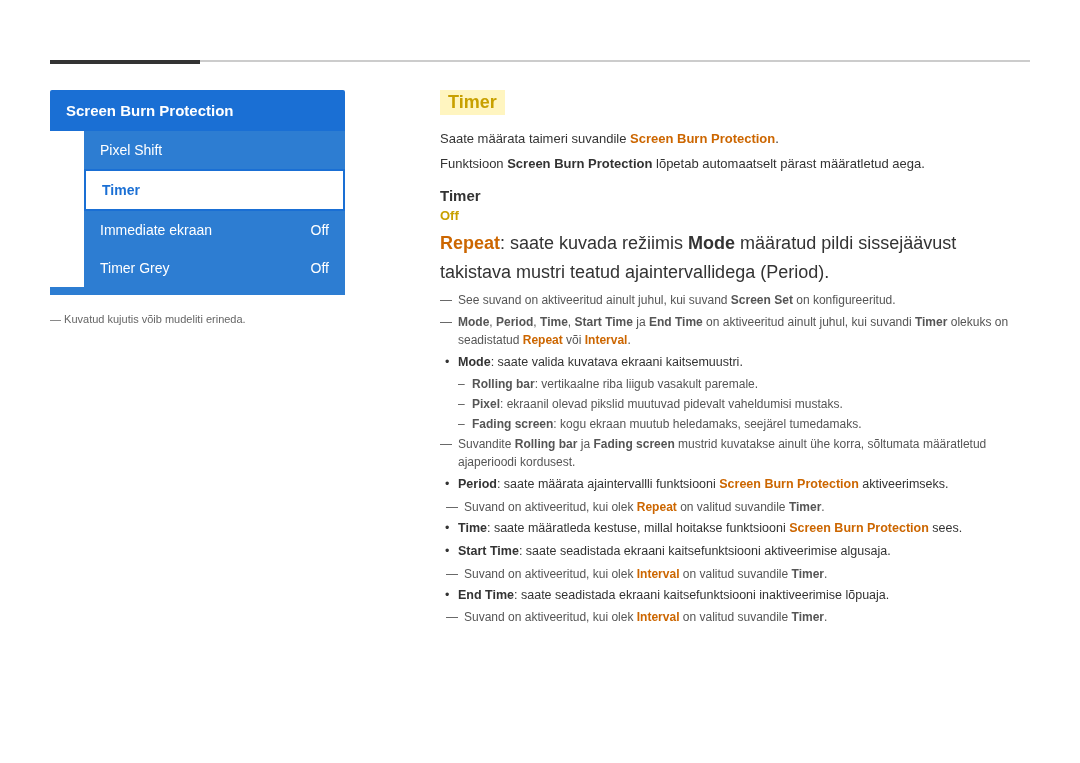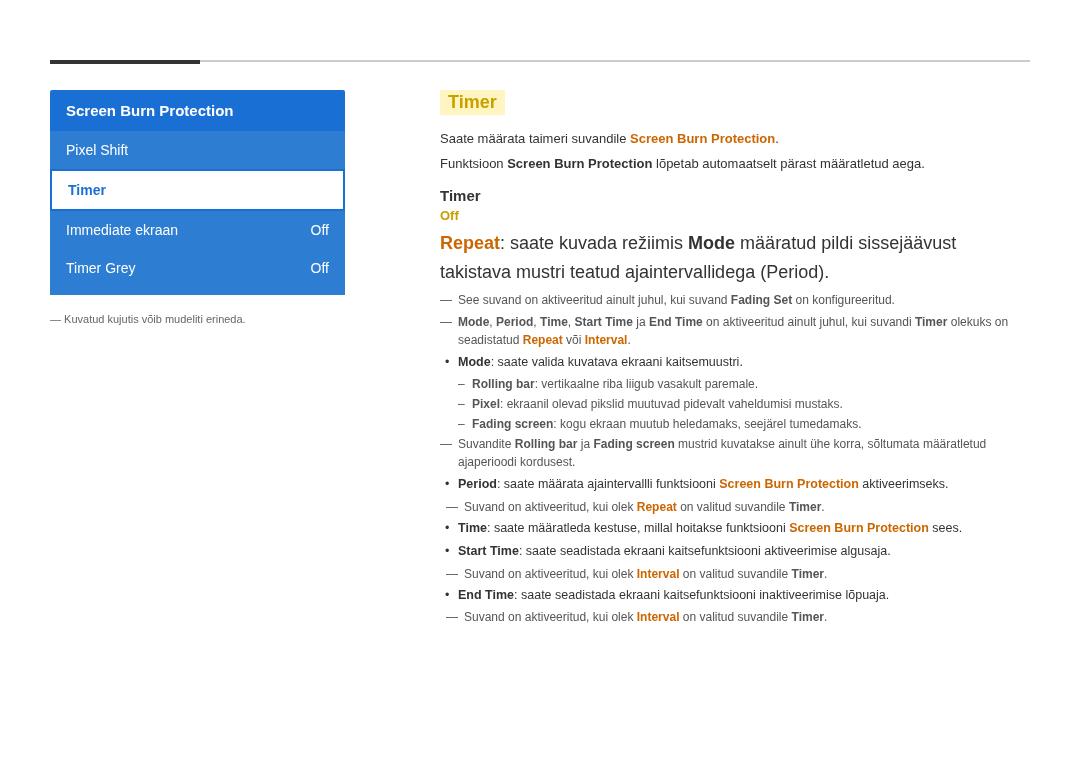--- a/index.html
+++ b/index.html
@@ -49,20 +49,21 @@
 
     .menu-item {
       background: #2d7dd2;
       color: #fff;
       font-size: 14px;
       padding: 11px 16px;
       cursor: pointer;
       display: flex;
       justify-content: space-between;
       align-items: center;
+      margin-left: 34px;
     }
 
     .menu-item.active {
       background: #fff;
       color: #1a6fd4;
       border: 2px solid #1a6fd4;
       font-weight: bold;
     }
 
     .menu-item.active .item-label {
@@ -233,21 +234,21 @@
 
   <div class="section-title">Timer</div>
 
   <div class="status-off">Off</div>
 
   <div class="body-text">
     <span style="color:#cc6600;font-weight:bold;">Repeat</span>: saate kuvada režiimis <span style="font-weight:bold;">Mode</span> määratud pildi sissejäävust takistava mustri teatud ajaintervallidega (Period).
   </div>
 
   <div class="note-line">
-    See suvand on aktiveeritud ainult juhul, kui suvand <span style="font-weight:bold;">Fading Set</span> on konfigureeritud.
+    See suvand on aktiveeritud ainult juhul, kui suvand <span style="font-weight:bold;">Screen Set</span> on konfigureeritud.
   </div>
   <div class="note-line">
     <span style="font-weight:bold;">Mode</span>, <span style="font-weight:bold;">Period</span>, <span style="font-weight:bold;">Time</span>, <span style="font-weight:bold;">Start Time</span> ja <span style="font-weight:bold;">End Time</span> on aktiveeritud ainult juhul, kui suvandi <span style="font-weight:bold;">Timer</span> olekuks on seadistatud <span style="color:#cc6600;font-weight:bold;">Repeat</span> või <span style="color:#cc6600;font-weight:bold;">Interval</span>.
   </div>
 
   <div class="bullet-item">
     <span style="font-weight:bold;">Mode</span>: saate valida kuvatava ekraani kaitsemuustri.
   </div>
   <div class="sub-bullet">
     <span style="font-weight:bold;">Rolling bar</span>: vertikaalne riba liigub vasakult paremale.

